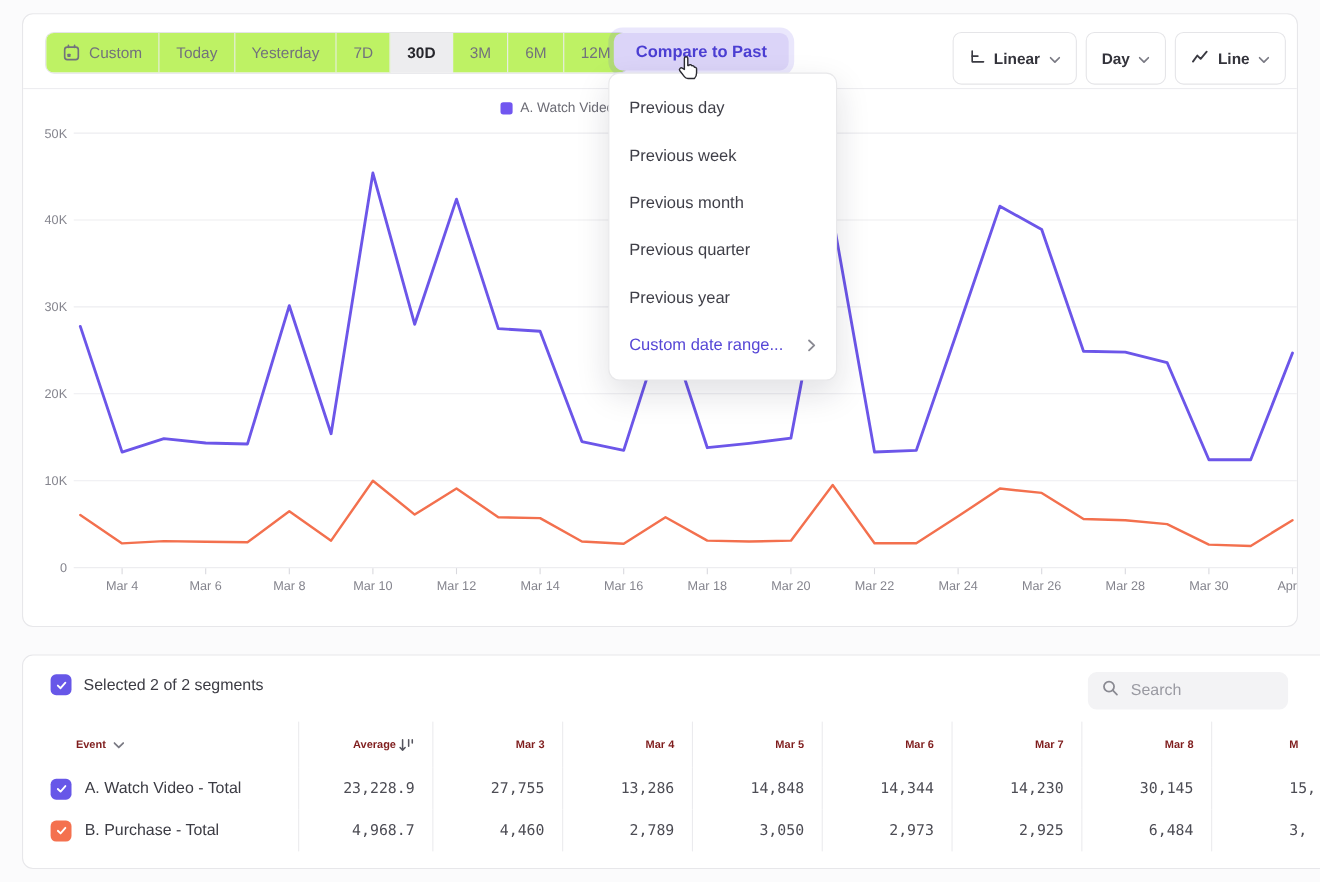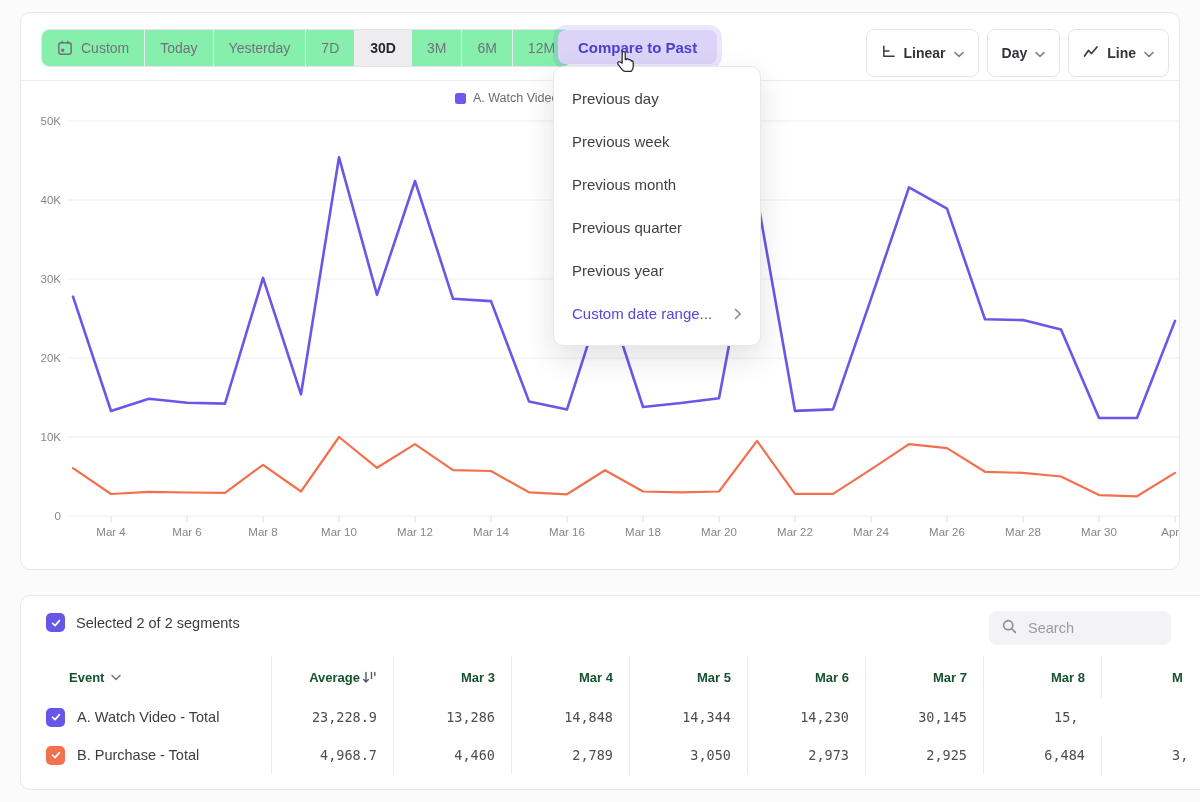--- a/index.html
+++ b/index.html
@@ -5,21 +5,21 @@
   html,body{margin:0;padding:0;width:1200px;height:802px;overflow:hidden;background:#fbfbfc;
     font-family:"Liberation Sans",sans-serif;-webkit-font-smoothing:antialiased;}
   .card{position:absolute;background:#fff;border:1px solid #e7e7ea;border-radius:10px;box-sizing:border-box;}
   #card-chart{left:20px;top:12px;width:1160px;height:558px;overflow:hidden;}
   #card-segments{left:20px;top:595px;width:1190px;height:195px;overflow:hidden;}
 
   
   .toolbar{position:absolute;left:0;top:0;width:100%;height:68px;border-bottom:1px solid #ededf0;box-sizing:border-box;}
   .range-group{position:absolute;left:20px;top:16px;height:36px;display:flex;align-items:stretch;
     border:1px solid #e4e4e7;border-radius:8px;overflow:hidden;background:#fff;}
-  .range-btn{display:flex;align-items:center;gap:8px;padding:0 15px;border:none;background:#86efac;cursor:pointer;
+  .range-btn{display:flex;align-items:center;gap:8px;padding:0 15px;border:none;background:#bef264;cursor:pointer;
     font-family:inherit;font-size:14px;color:#72727c;border-right:1px solid #ececef;}
   .range-btn:last-child{border-right:none;}
   .range-btn.selected{background:#ededef;color:#26262c;font-weight:700;}
   .compare-btn{position:absolute;left:537px;top:17px;height:34px;padding:0 20px;border:none;border-radius:8px;
     background:#dbd4f8;color:#4b3ed2;font-family:inherit;font-size:15px;font-weight:600;cursor:pointer;
     box-shadow:0 0 0 5px rgba(108,86,233,0.14);}
   .right-controls{position:absolute;right:10px;top:16px;display:flex;gap:8px;}
   .ctl-btn{display:flex;align-items:center;gap:8px;height:48px;padding:0 14px;background:#fff;cursor:pointer;
     border:1px solid #e5e5e8;border-radius:8px;font-family:inherit;font-size:14px;font-weight:600;color:#33333b;}
 
@@ -51,21 +51,21 @@
   .searchbox input{border:none;background:transparent;outline:none;font-family:inherit;font-size:14.5px;color:#3c3c44;width:130px;}
   .searchbox input::placeholder{color:#9a9aa2;}
 
   .tbl{position:relative;}
   .trow{display:grid;grid-template-columns:250px 122px repeat(6,118px) 120px;align-items:center;}
   .trow.head{height:42px;}
   .trow.data{height:38px;}
   .cell{box-sizing:border-box;}
   .cell.num{text-align:right;padding-right:16px;border-left:1px solid #ebebee;height:100%;display:flex;align-items:center;justify-content:flex-end;padding-left:44px;}
   .cell.cut{border-left:1px solid #ebebee;height:100%;display:flex;align-items:center;justify-content:flex-start;padding-left:70px;}
-  .head .cell{font-size:13px;color:#14532d;font-weight:600;}
+  .head .cell{font-size:10px;color:#7f1d1d;font-weight:600;}
   .head .c-event{padding-left:48px;display:flex;align-items:center;gap:7px;cursor:pointer;}
   .head .num,.head .cut{cursor:pointer;}
   .data .c-event{padding-left:25px;display:flex;align-items:center;gap:12px;font-size:14.5px;color:#3c3c44;}
   .mono{font-family:"DejaVu Sans Mono",monospace;font-size:13.5px;color:#4c4c54;}
   .sort-ic{margin-left:2px;}
 </style>
 </head>
 <body>
 
 <div class="card" id="card-chart">
@@ -296,20 +296,21 @@
       <div class="trow data">
         <div class="cell c-event">
           <span class="checkbox" style="background: rgb(103, 87, 232);">
             <svg width="12" height="12" viewBox="0 0 14 14" fill="none">
               <path d="M3 7.3 L5.9 10.1 L11 4.2" stroke="#fff" stroke-width="2" stroke-linecap="round" stroke-linejoin="round"></path>
             </svg>
           </span>
           <span>A. Watch Video - Total</span>
         </div>
         <div class="cell mono num">23,228.9</div>
+        <div class="cell mono num">27,755</div>
         <div class="cell mono num">13,286</div>
         <div class="cell mono num">14,848</div>
         <div class="cell mono num">14,344</div>
         <div class="cell mono num">14,230</div>
         <div class="cell mono num">30,145</div>
         <div class="cell mono cut">15,</div>
       </div>
       <div class="trow data">
         <div class="cell c-event">
           <span class="checkbox" style="background: rgb(244, 113, 79);">

